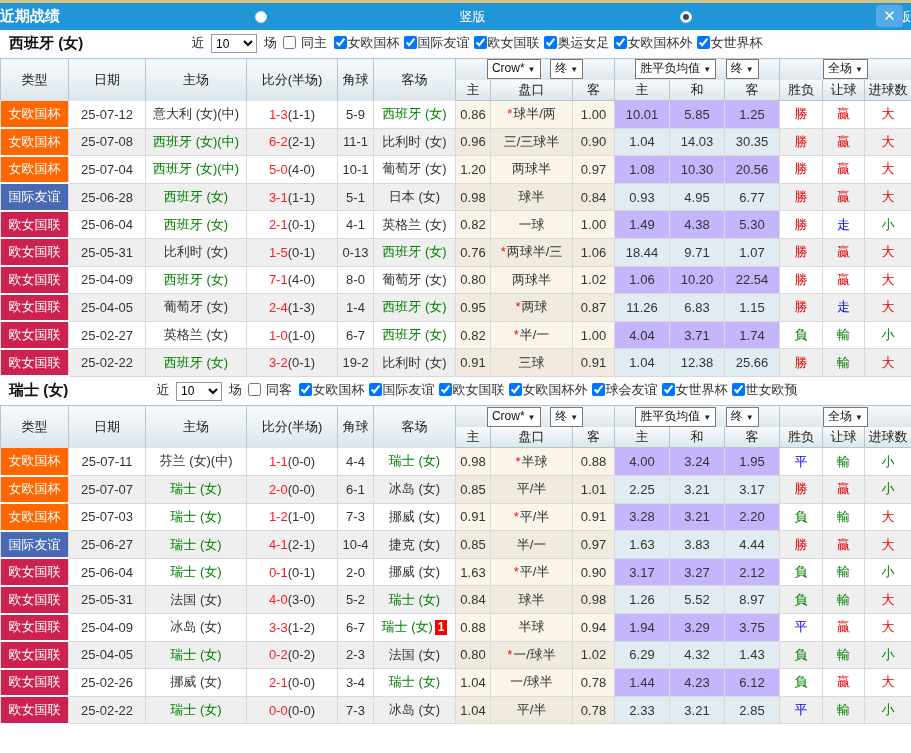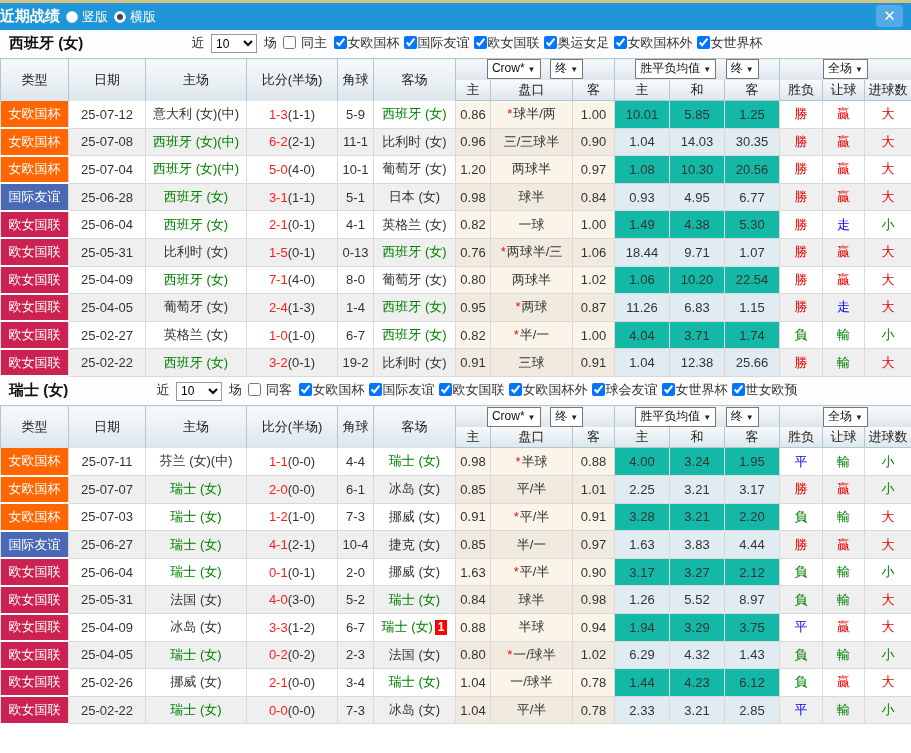--- a/index.html
+++ b/index.html
@@ -2,21 +2,21 @@
 <html><head>
 <meta charset="utf-8">
 <style>
   * { box-sizing: border-box; margin: 0; padding: 0; }
   html,body { width: 911px; height: 753px; overflow: hidden; background:#fff;
     font-family: "Liberation Sans", "DejaVu Sans", sans-serif; }
   #app { position: relative; width: 911px; height: 753px; }
 
   .top-strip { height:3px; background:#d7c386; }
   .titlebar { height:27px; background:#2095d8; position:relative; display:flex;
-    align-items:center; justify-content:flex-start; color:#fff; }
+    align-items:center; justify-content:space-between; color:#fff; }
   .titlebar .title { font-weight:bold; font-size:15px; }
   .radio { display:inline-block; width:12px; height:12px; border-radius:50%;
     background:#fff; border:1px solid #cfe3f2; vertical-align:-2px; margin:0 4px 0 6px; position:relative;}
   .radio.sel::after { content:""; position:absolute; left:2px; top:2px; width:6px; height:6px;
     border-radius:50%; background:#445; }
   .radio-label { font-size:13px; }
   .close-btn { position:absolute; right:8px; top:2px; width:27px; height:22px; background:#55a9e6;
     border-radius:3px; color:#fff; font-size:15px; font-weight:bold; text-align:center; line-height:22px; cursor:pointer;}
 
   .filter-row { height:28px; position:relative; background:#fdfdfd; }
@@ -34,21 +34,21 @@
   thead th.maincol { height:42px; }
   .hd-btn { display:inline-block; background:#fff; border:1px solid #777; font-size:12px; color:#111;
     padding:1px 4px; margin:0 3px; line-height:14px; cursor:pointer; white-space:nowrap;}
   .hd-btn .caret { font-size:8px; margin-left:3px; color:#222; }
 
   tbody td { border:1px solid #d9d9d9; border-top:none; height:27.6px; text-align:center; color:#333;
     padding:0; overflow:hidden; white-space:nowrap; }
   tbody tr:nth-child(even) td { background:#efefef; }
   tbody td.cream { background:#fbf4e9; }
   tbody tr:nth-child(even) td.cream { background:#f1ebdf; }
-  tbody td.bluet { background:#14b8a6; }
+  tbody td.bluet { background:#c4b5fd; }
   tbody tr:nth-child(even) td.bluet { background:#e0ebf2; }
   td.c-type { color:#fff; border-bottom:2px solid #fff; font-size:13px; }
   td.c-type.t-o { background:#ff6600; }
   td.c-type.t-b { background:#4a69b4; }
   td.c-type.t-p { background:#cb2251; }
   tbody tr:nth-child(even) td.c-type.t-o { background:#ff6600; }
   tbody tr:nth-child(even) td.c-type.t-b { background:#4a69b4; }
   tbody tr:nth-child(even) td.c-type.t-p { background:#cb2251; }
   .tg { color:#008000; }
   .ft { color:#ff1a1a; }

